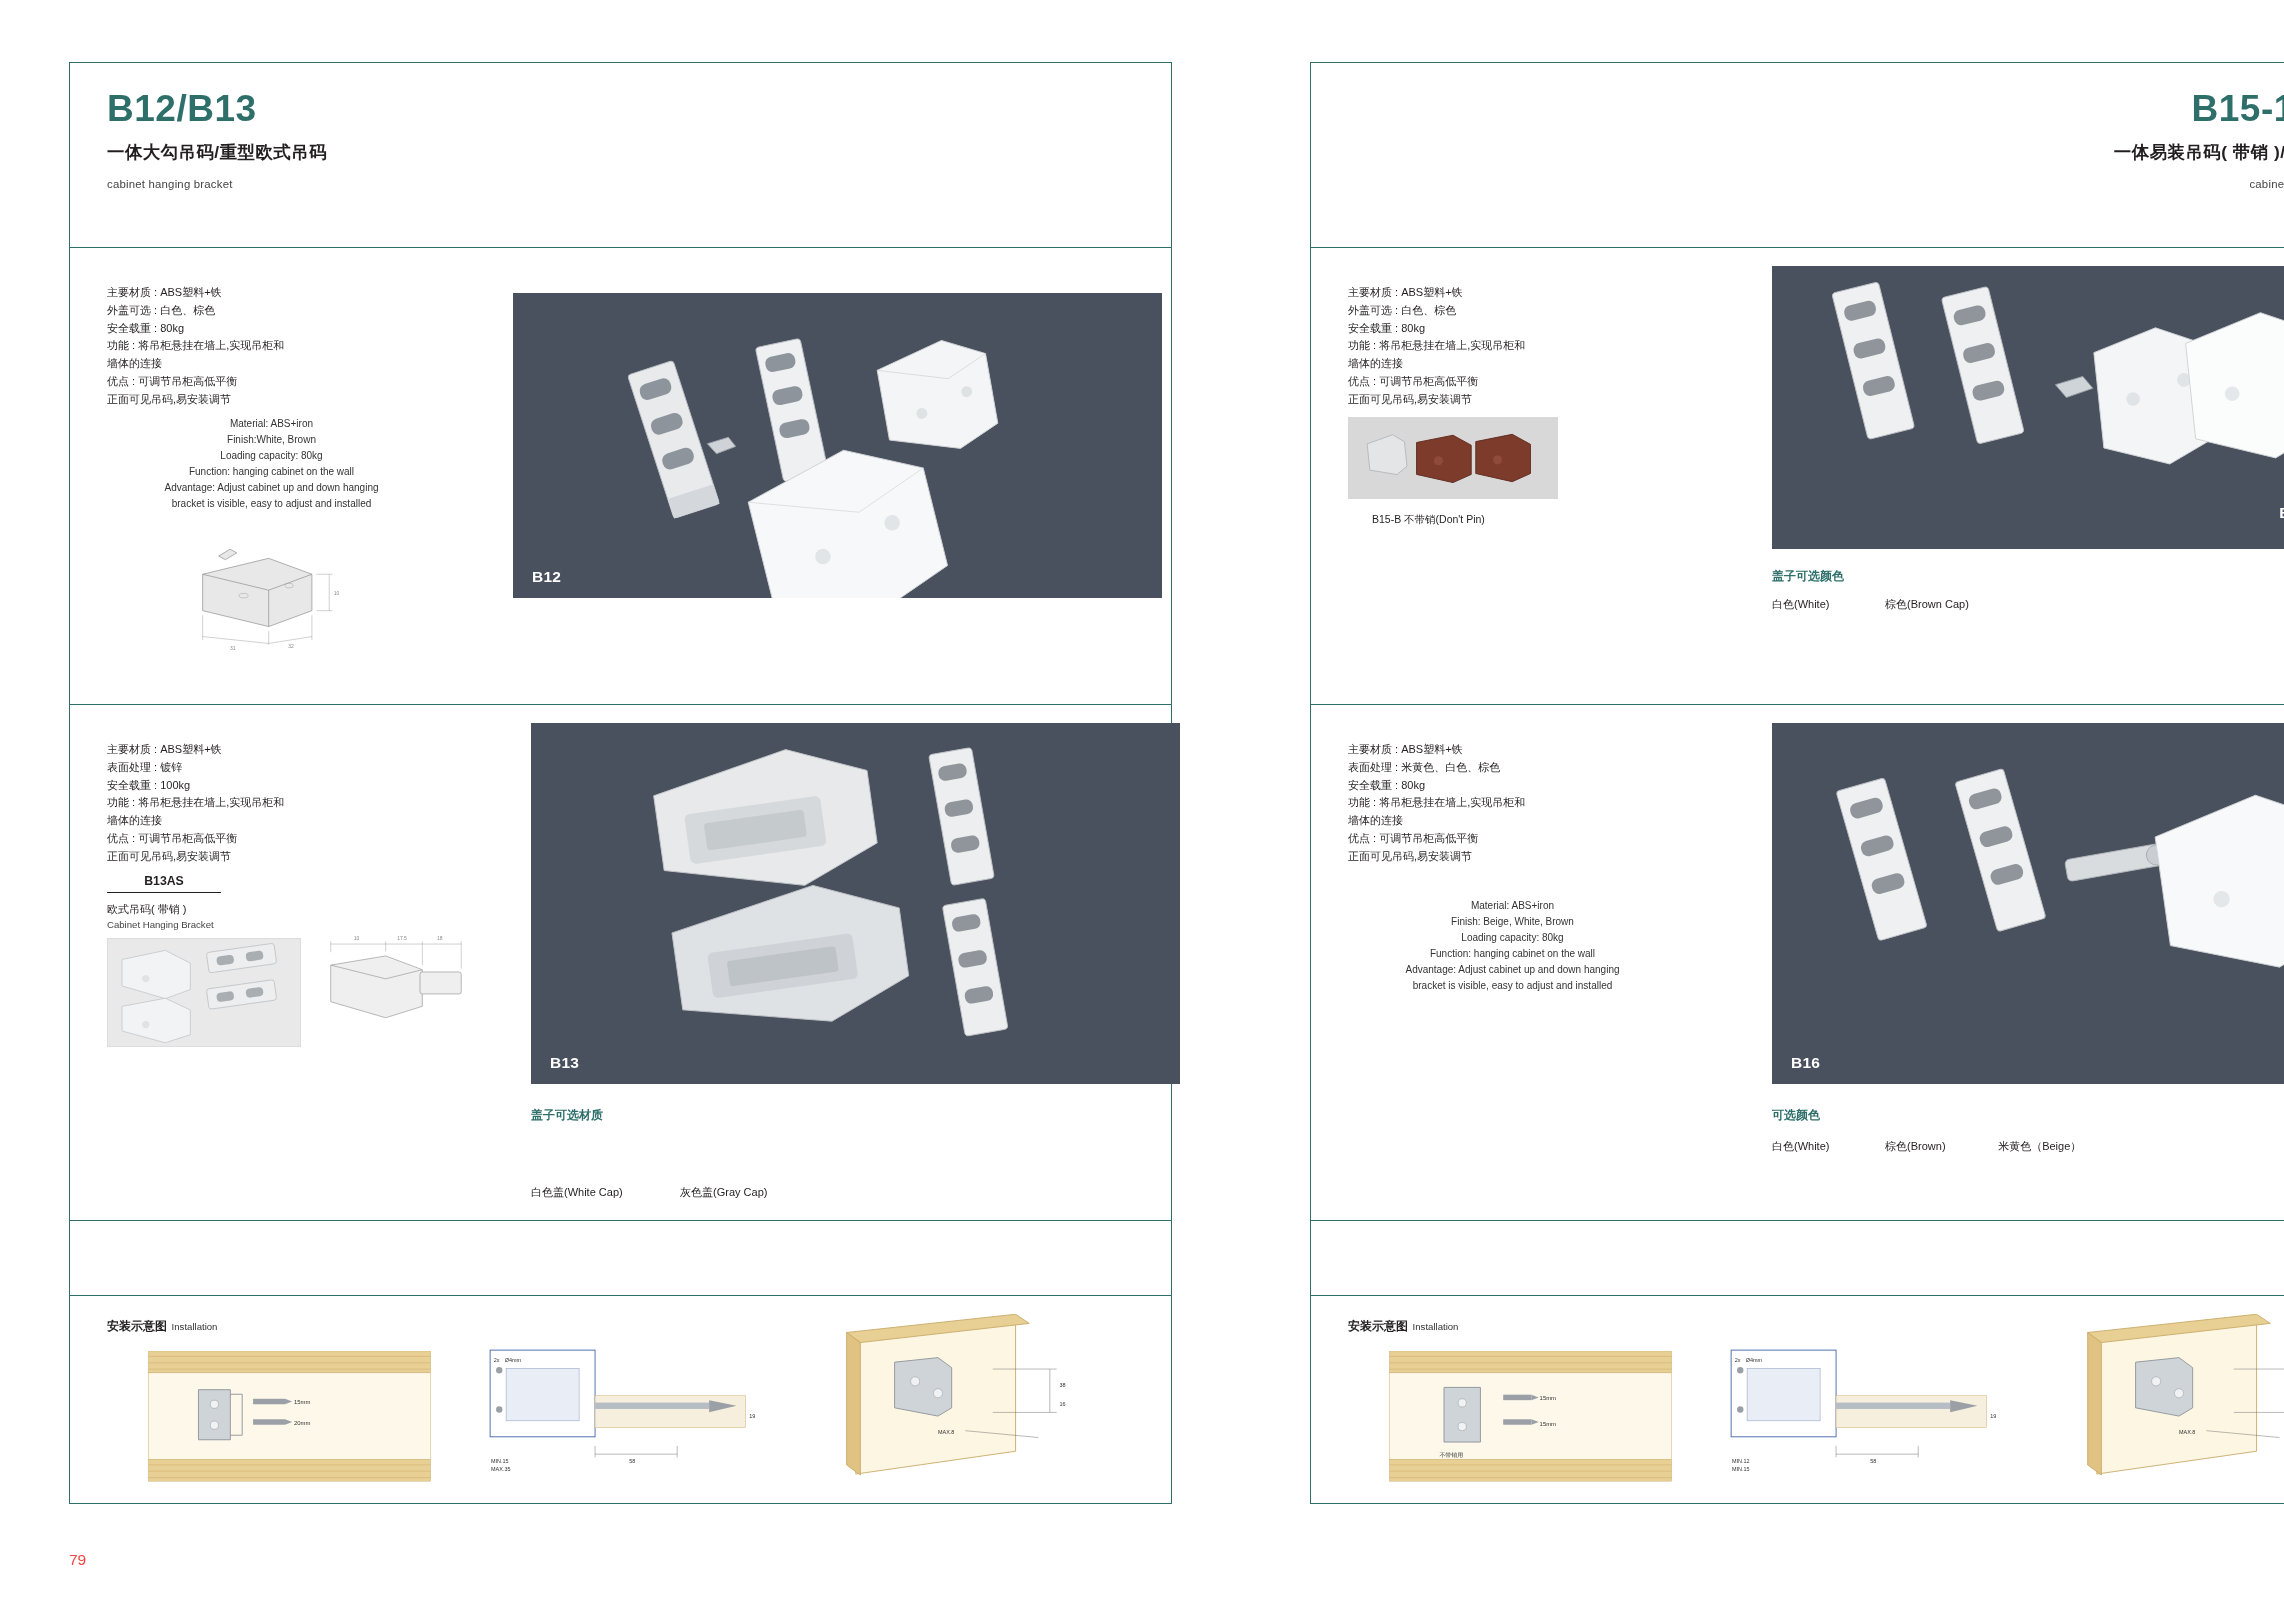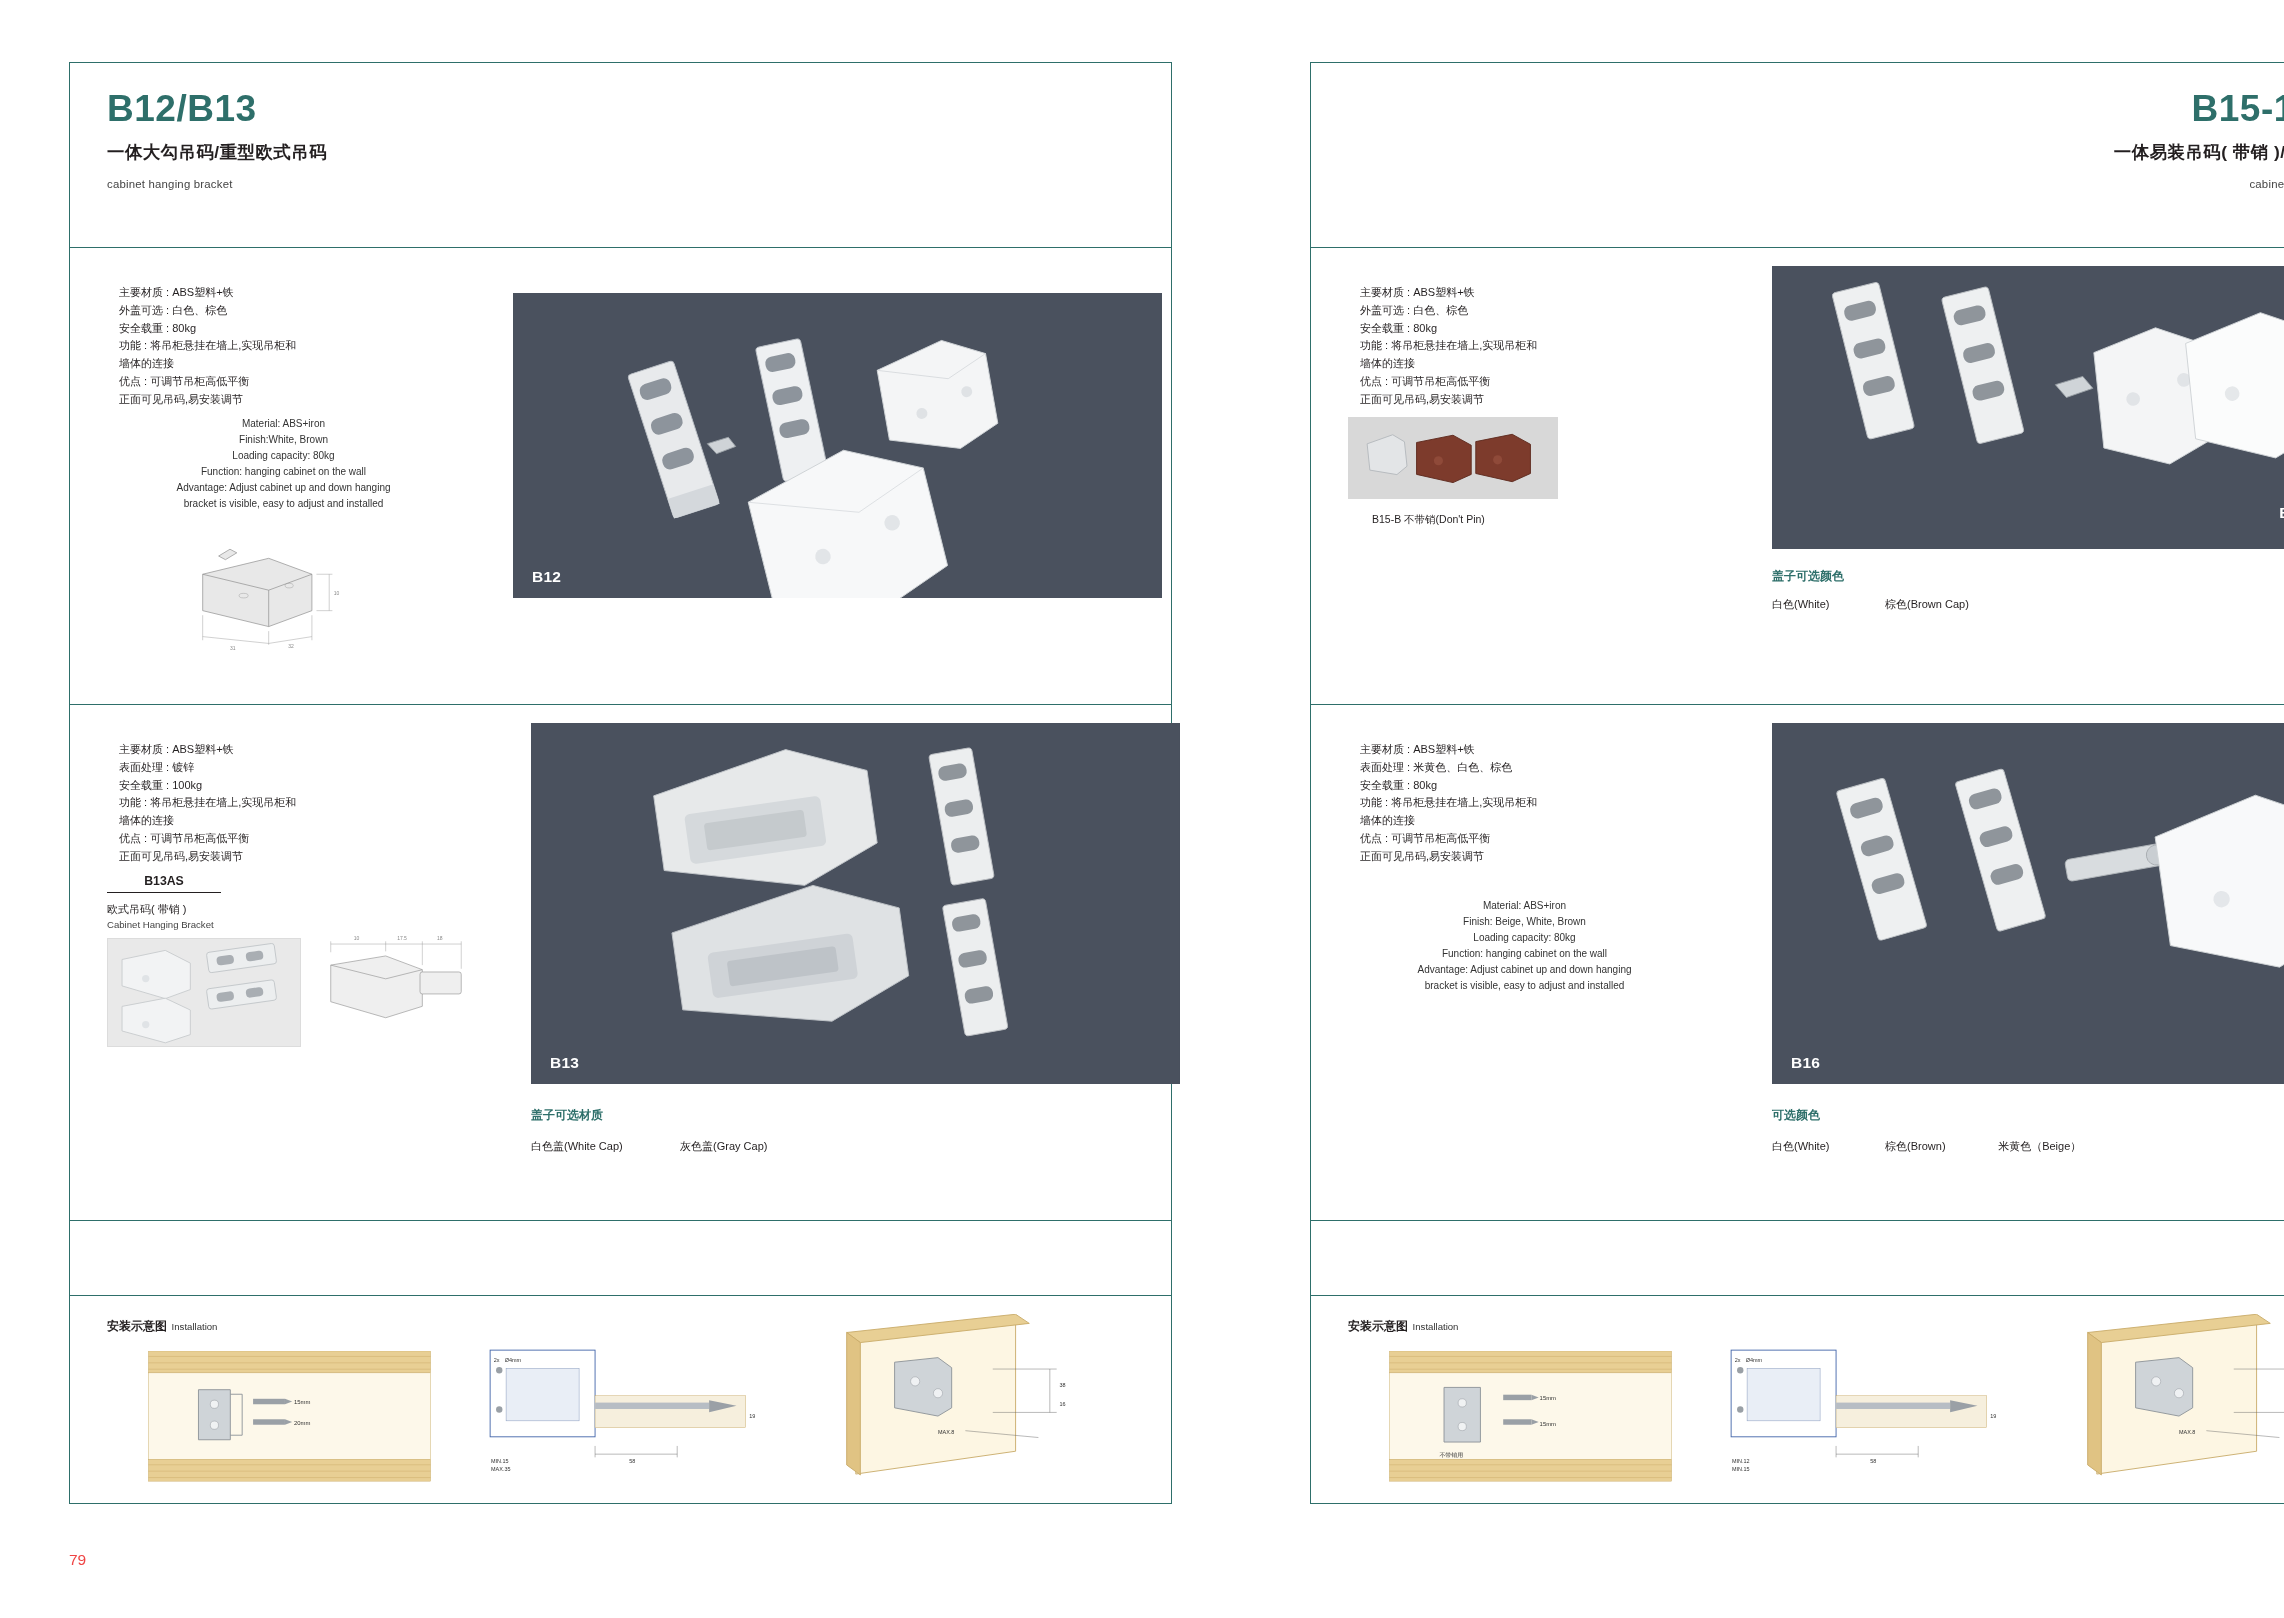--- a/index.html
+++ b/index.html
@@ -88,21 +88,20 @@
   .prow.r2 { height: 516px; }
 
   .specs {
     position: absolute;
     left: 37px;
     top: 36px;
     width: 329px;
     font-size: 11px;
     line-height: 1.62;
     color: #231f20;
-    margin-left: 12px;
   }
   .specs .en {
     margin-top: 7.3px;
     font-size: 10px;
     line-height: 1.6;
     color: #333;
     text-align: center;
   }
   .specs .en.spaced { margin-top: 32px; }
 
@@ -411,21 +410,21 @@
               <rect x="14" y="30" width="62" height="32" rx="14" fill="#8f959b"></rect>
               <rect x="14" y="110" width="62" height="32" rx="14" fill="#8f959b"></rect>
               <rect x="14" y="190" width="62" height="32" rx="14" fill="#8f959b"></rect>
             </g>
           </svg>
           <div class="code">B13</div>
         </div>
 
         <div class="opt-title" style="left:461px; top:402px;">盖子可选材质</div>
         <div class="opt-row" style="left:461px; top:434px;">
-          <span style="width:146px;">白色盖(White Cap)</span>
+          <span style="width:146px;margin-top:46px;">白色盖(White Cap)</span>
           <span>灰色盖(Gray Cap)</span>
         </div>
       </div>
 
       <div class="install-block">
         <div class="install-title">
           <span>安装示意图</span><span class="en">Installation</span>
         </div>
 
         <div class="diagram" style="left:78px; top:55px;">

